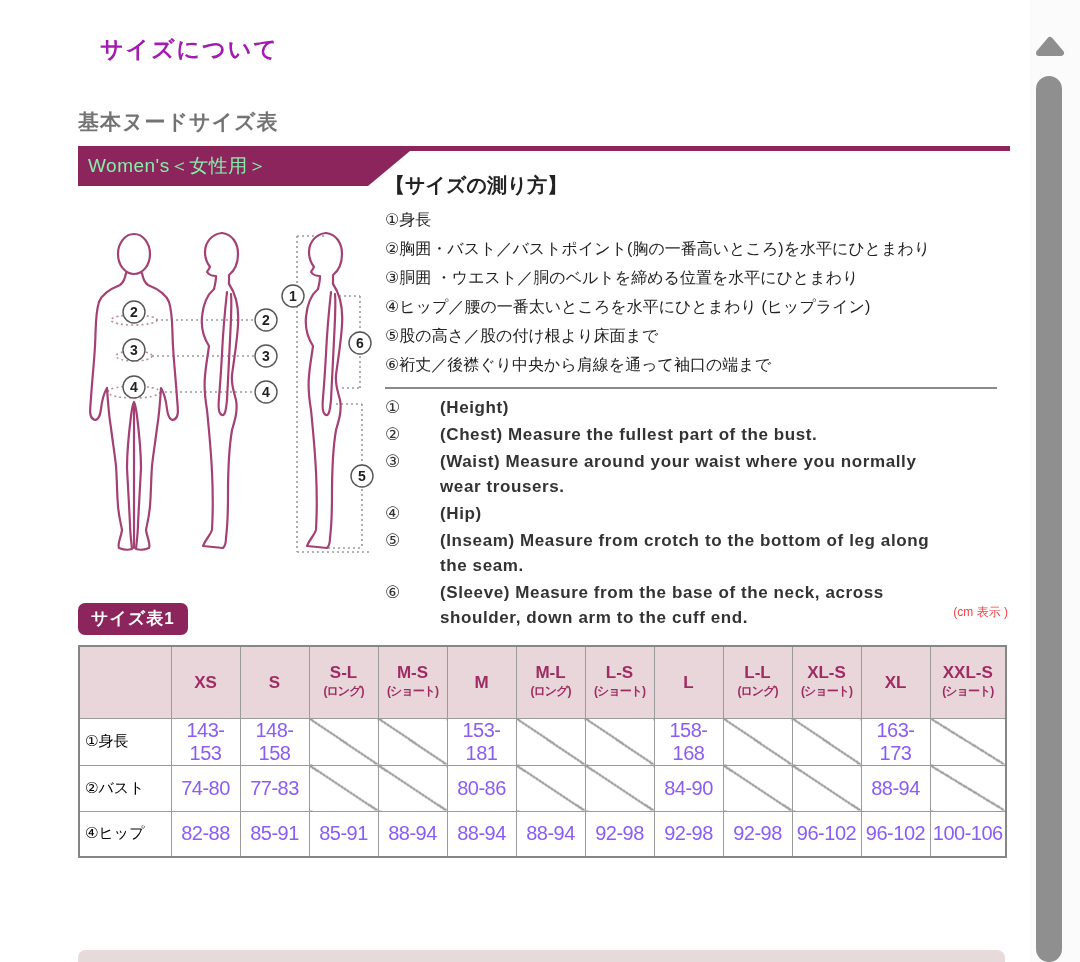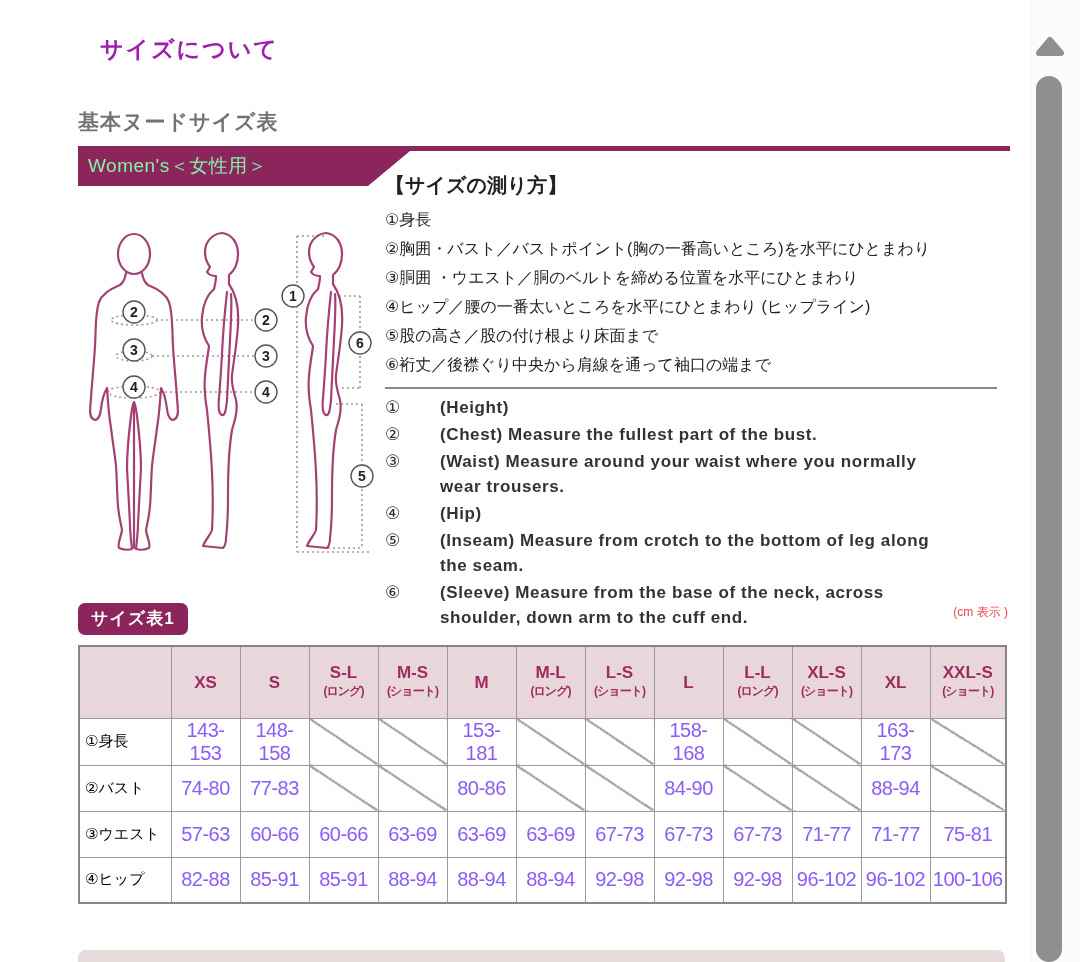--- a/index.html
+++ b/index.html
@@ -301,35 +301,20 @@
           <td>80-86</td>
           <td class="diag"></td>
           <td class="diag"></td>
           <td>84-90</td>
           <td class="diag"></td>
           <td class="diag"></td>
           <td>88-94</td>
           <td class="diag"></td>
         </tr>
         <tr>
-          <th>③ウエスト</th>
-          <td>57-63</td>
-          <td>60-66</td>
-          <td>60-66</td>
-          <td>63-69</td>
-          <td>63-69</td>
-          <td>63-69</td>
-          <td>67-73</td>
-          <td>67-73</td>
-          <td>67-73</td>
-          <td>71-77</td>
-          <td>71-77</td>
-          <td>75-81</td>
-        </tr>
-        <tr>
           <th>④ヒップ</th>
           <td>82-88</td>
           <td>85-91</td>
           <td>85-91</td>
           <td>88-94</td>
           <td>88-94</td>
           <td>88-94</td>
           <td>92-98</td>
           <td>92-98</td>
           <td>92-98</td>

